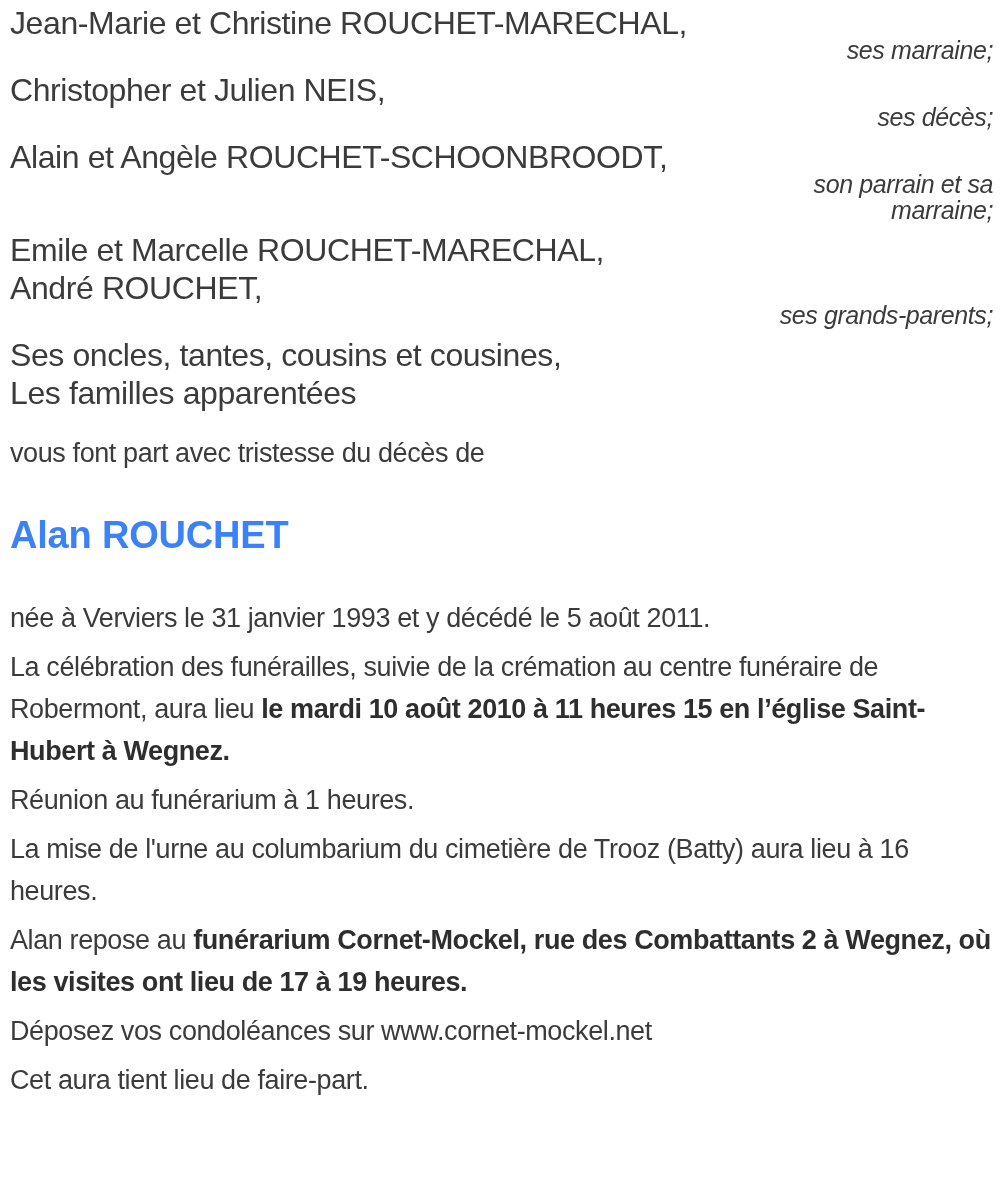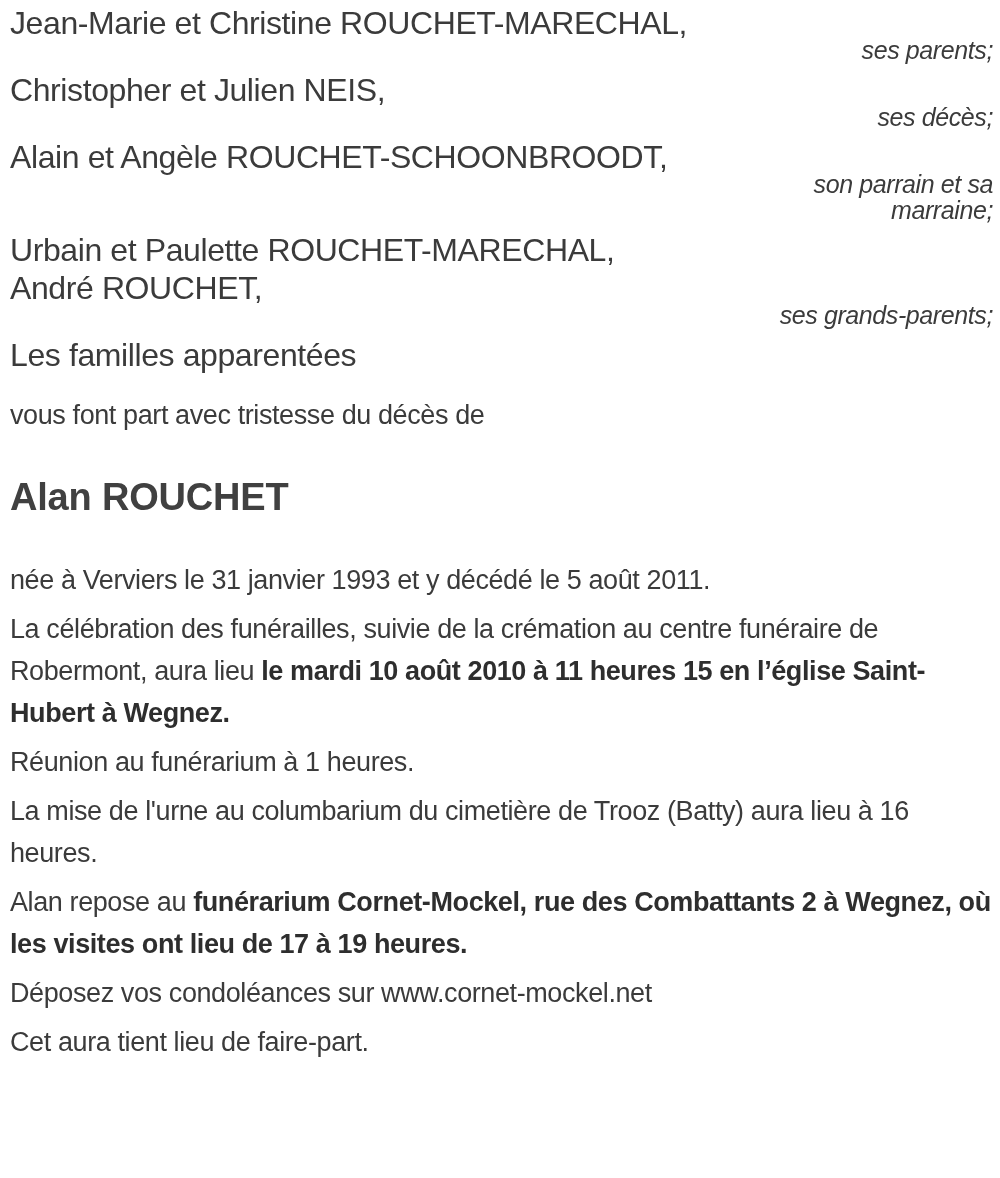--- a/index.html
+++ b/index.html
@@ -37,21 +37,21 @@
   .intro {
     margin: 20px 0 0 0;
     font-size: 27px;
     line-height: 42px;
   }
   .deceased {
     margin: 38px 0 39px 0;
     font-size: 38px;
     line-height: 46px;
     font-weight: 700;
-    color: #404040;
+    color: #3b82f6;
     letter-spacing: -0.2px;
   }
   .para {
     font-size: 27px;
     line-height: 42px;
     margin: 0 0 7px 0;
   }
   .para b {
     font-weight: 700;
     color: #2e2e2e;
@@ -59,40 +59,41 @@
 </style>
 </head>
 <body>
 
 <div class="page">
 
   <section>
 
     <div class="entry">
       <div class="name-line">Jean-Marie et Christine ROUCHET-MARECHAL,</div>
-      <div class="relation">ses parents;</div>
+      <div class="relation">ses marraine;</div>
     </div>
 
     <div class="entry">
       <div class="name-line">Christopher et Julien NEIS,</div>
       <div class="relation">ses décès;</div>
     </div>
 
     <div class="entry">
       <div class="name-line">Alain et Angèle ROUCHET-SCHOONBROODT,</div>
       <div class="relation">son parrain et sa marraine;</div>
     </div>
 
     <div class="entry">
-      <div class="name-line">Urbain et Paulette ROUCHET-MARECHAL,</div>
+      <div class="name-line">Emile et Marcelle ROUCHET-MARECHAL,</div>
       <div class="name-line">André ROUCHET,</div>
       <div class="relation">ses grands-parents;</div>
     </div>
 
     <div class="entry">
+      <div class="name-line">Ses oncles, tantes, cousins et cousines,</div>
       <div class="name-line">Les familles apparentées</div>
     </div>
 
   </section>
 
   <p class="intro">vous font part avec tristesse du décès de</p>
 
   <h1 class="deceased">Alan ROUCHET</h1>
 
   <p class="para">née à Verviers le 31 janvier 1993 et y décédé le 5 août 2011.</p>

